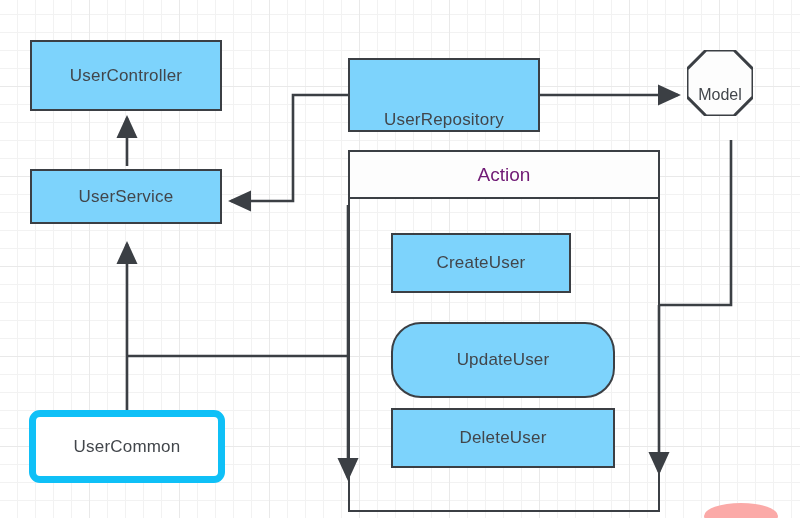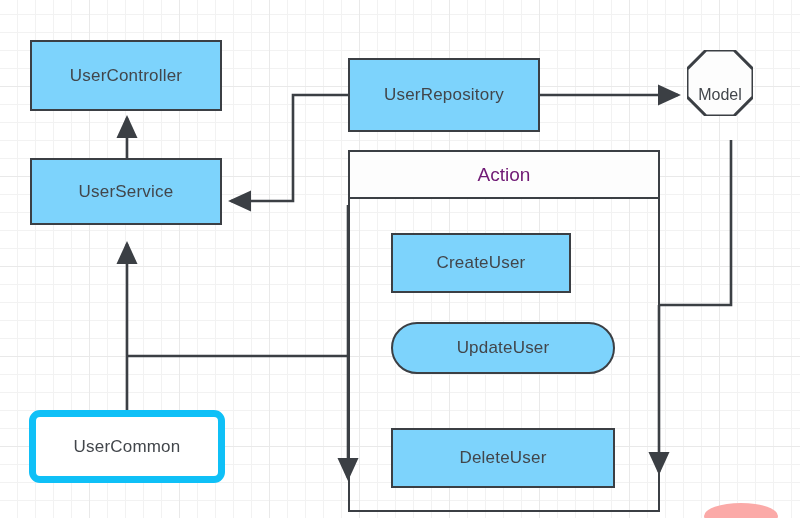--- a/index.html
+++ b/index.html
@@ -104,36 +104,36 @@
   </svg>
 
   <div class="container-node" id="action-container" style="left: 348px; top: 150px; width: 312px; height: 362px;">
     <div class="container-title">Action</div>
   </div>
 
   <div id="node-layer">
       <div class="node" style="left: 391px; top: 233px; width: 180px; height: 60px;">
         <span>CreateUser</span>
       </div>
-      <div class="node" style="left: 391px; top: 322px; width: 224px; height: 52px; border-radius: 30px;">
+      <div class="node" style="left: 391px; top: 322px; width: 224px; height: 76px; border-radius: 30px;">
         <span>UpdateUser</span>
       </div>
-      <div class="node" style="left: 391px; top: 408px; width: 224px; height: 60px; margin-top: 20px;">
+      <div class="node" style="left: 391px; top: 408px; width: 224px; height: 60px;">
         <span>DeleteUser</span>
       </div>
       <div class="node" style="left: 30px; top: 40px; width: 192px; height: 71px;">
         <span>UserController</span>
       </div>
-      <div class="node" style="left: 30px; top: 158px; width: 192px; height: 67px;">
+      <div class="node" style="left: 30px; top: 169px; width: 192px; height: 55px;">
         <span>UserService</span>
       </div>
       <div class="node highlight" style="--hl: #0fc0f7; left: 29px; top: 410px; width: 196px; height: 73px;">
         <span>UserCommon</span>
       </div>
-      <div class="node" style="left: 348px; top: 58px; width: 192px; height: 74px;">
+      <div class="node" style="left: 348px; top: 58px; width: 192px; height: 74px; align-items: flex-end;">
         <span>UserRepository</span>
       </div>
       <div class="octagon" style="left: 687px; top: 50px; width: 66px; height: 90px;">
         <svg class="oct-shape" viewBox="0 0 100 100" preserveAspectRatio="none">
           <polygon points="29,0 71,0 100,29 100,71 71,100 29,100 0,71 0,29" fill="#fdfdfd" stroke="#3b3f44" stroke-width="3" vector-effect="non-scaling-stroke"></polygon>
         </svg>
         <span class="oct-label">Model</span>
       </div>
     </div>
 

